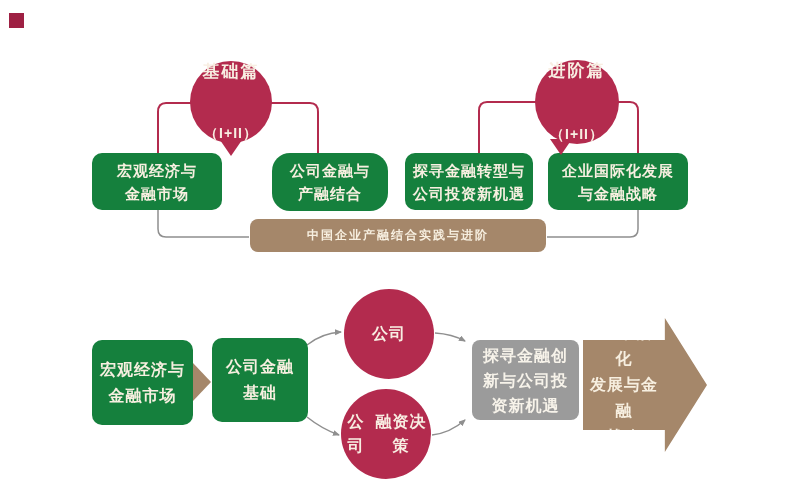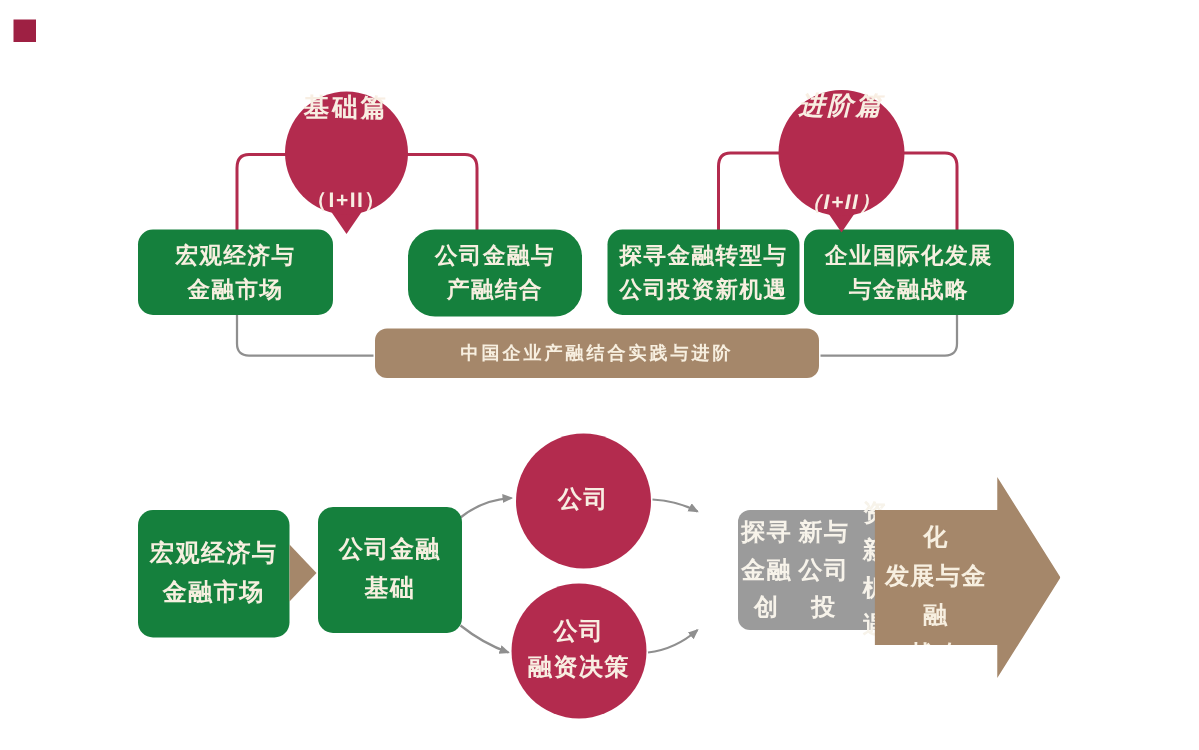--- a/index.html
+++ b/index.html
@@ -28,31 +28,31 @@
     position:absolute;background:#b32b4e;border-radius:50%;
     display:flex;flex-direction:column;align-items:center;justify-content:space-between;
     color:#f8eee2;text-align:center;
   }
   .badge .t{font-size:17px;line-height:22px;letter-spacing:2px;}
   .badge .s{font-size:14px;line-height:20px;letter-spacing:1px;}
   .tail{position:absolute;width:0;height:0;border-left:11px solid transparent;
     border-right:11px solid transparent;border-top:16px solid #b32b4e;}
   .circle{
     position:absolute;width:90px;height:90px;background:#b32b4e;border-radius:50%;
-    display:flex;flex-direction:column;align-items:center;justify-content:center;
+    display:flex;flex-direction:row;align-items:center;justify-content:center;
     color:#f8eee2;font-size:16px;line-height:24px;letter-spacing:1px;text-align:center;
   }
   
   .point{position:absolute;left:193px;top:363px;width:0;height:0;
     border-top:19px solid transparent;border-bottom:19px solid transparent;
     border-left:18px solid #a5876a;}
   
   .graybox{
-    position:absolute;left:492px;top:340px;width:107px;height:80px;background:#9b9b9b;
-    border-radius:8px;display:flex;flex-direction:row;align-items:center;justify-content:center;
+    position:absolute;left:472px;top:340px;width:107px;height:80px;background:#9b9b9b;
+    border-radius:8px;display:flex;flex-direction:column;align-items:center;justify-content:center;
     color:#f7f3ea;font-size:16px;line-height:25px;letter-spacing:1px;text-align:center;
   }
   
   .bigarrow{
     position:absolute;left:583px;top:318px;width:124px;height:134px;background:#a5876a;
     clip-path:polygon(0 16.4%,66% 16.4%,66% 0,100% 50%,66% 100%,66% 83.6%,0 83.6%);
   }
   .bigarrow .txt{
     position:absolute;left:0;top:22px;width:82px;height:90px;
     display:flex;flex-direction:column;align-items:center;justify-content:center;
@@ -94,33 +94,33 @@
     <span class="ln">金融市场</span>
   </div>
   <div class="box topbox" style="left:272px;top:153px;width:116px;height:58px;border-radius:18px;">
     <span class="ln">公司金融与</span>
     <span class="ln">产融结合</span>
   </div>
   <div class="box topbox" style="left:405px;top:153px;width:128px;height:57px;">
     <span class="ln">探寻金融转型与</span>
     <span class="ln">公司投资新机遇</span>
   </div>
-  <div class="box topbox" style="left:536px;top:153px;width:140px;height:57px;">
+  <div class="box topbox" style="left:548px;top:153px;width:140px;height:57px;">
     <span class="ln">企业国际化发展</span>
     <span class="ln">与金融战略</span>
   </div>
 
   <div class="tail" style="left:220px;top:140px;"></div>
   <div class="badge" style="left:190px;top:61px;width:82px;height:82px;">
     <span class="t">基础篇</span>
     <span class="s">（I+II）</span>
   </div>
 
   <div class="tail" style="left:550px;top:139px;"></div>
-  <div class="badge" style="left:519px;top:60px;width:84px;height:84px;font-style:italic;">
+  <div class="badge" style="left:535px;top:60px;width:84px;height:84px;">
     <span class="t">进阶篇</span>
     <span class="s">（I+II）</span>
   </div>
 
   <div class="bar">中国企业产融结合实践与进阶</div>
 
   <div class="box botbox" style="left:92px;top:340px;width:101px;height:85px;">
     <span class="ln">宏观经济与</span>
     <span class="ln">金融市场</span>
   </div>

